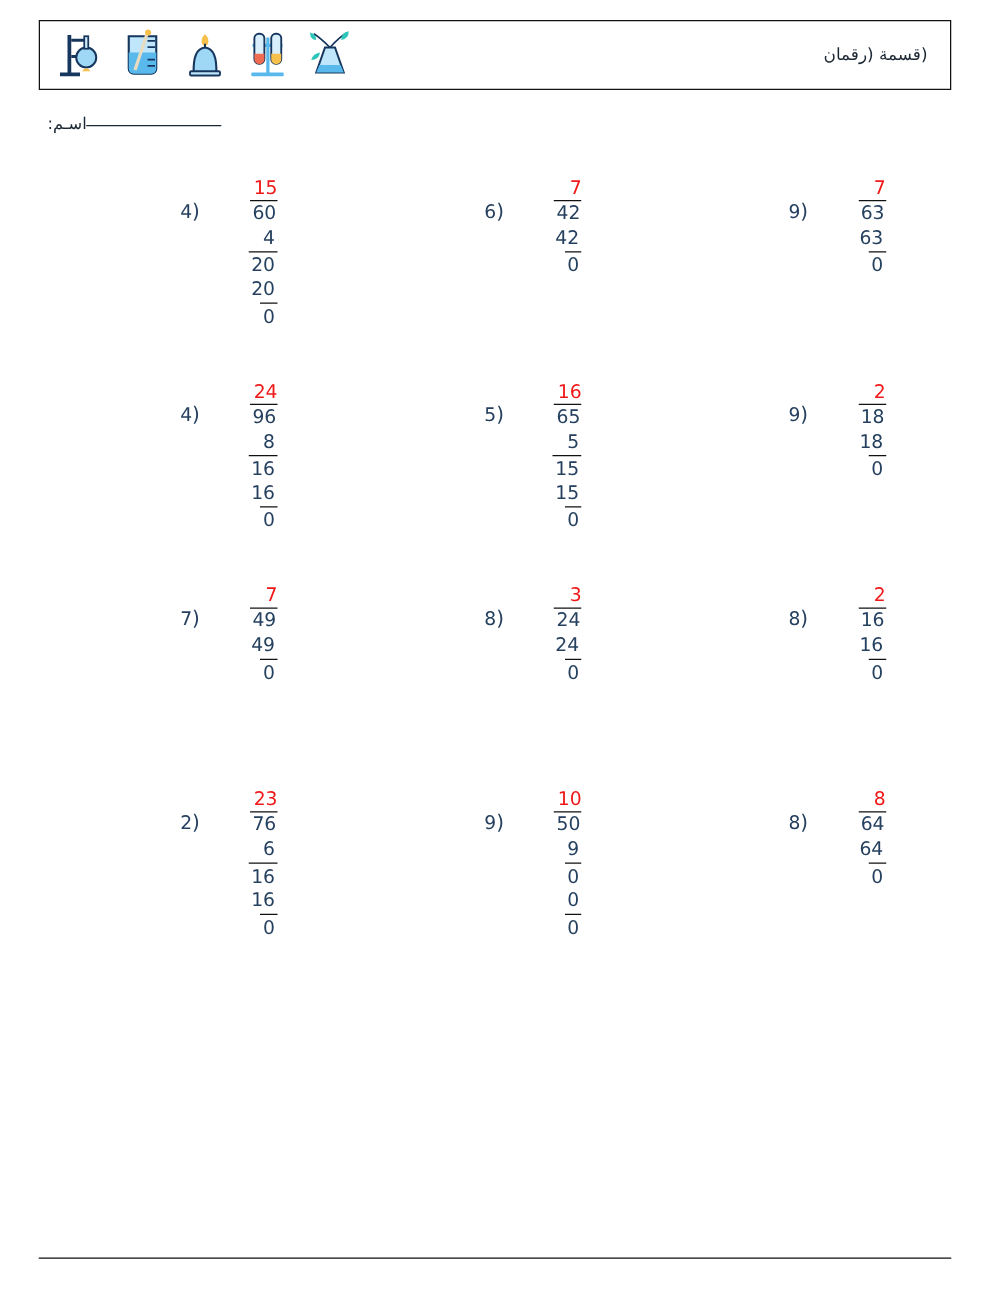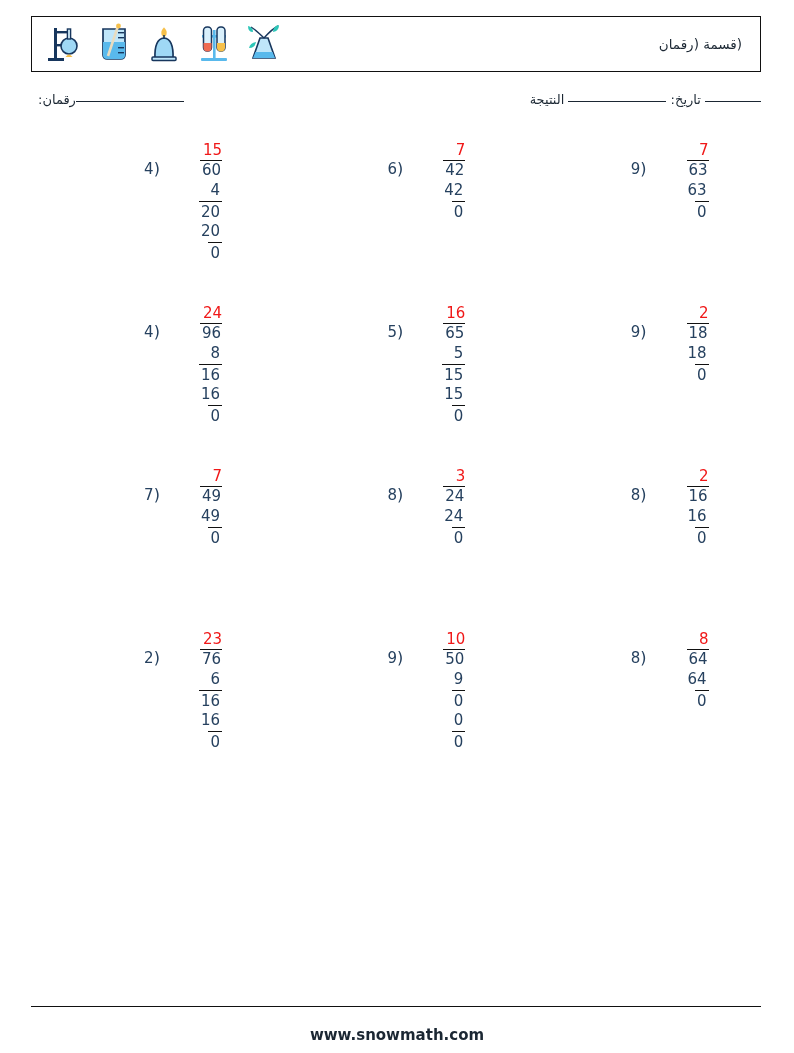--- a/index.html
+++ b/index.html
@@ -236,27 +236,21 @@
         <path d="M37 3 q-6 1 -6 7 q6 -1 6 -7 Z" fill="#2dc6b8"></path>
         <path d="M14 20 q-6 1 -7 6 q6 0 7 -6 Z" fill="#2dc6b8"></path>
       </svg>
 
     </div>
     <div class="header-title">(قسمة (رقمان</div>
   </div>
 
   <div class="meta-row">
     <div class="meta-name">
-      <span class="rule long"></span><span>رقمان:</span>
-    </div>
-    <div class="meta-right">
-      <span class="rule short"></span>
-      <span>تاريخ:</span>
-      <span class="rule mid"></span>
-      <span>النتيجة</span>
+      <span class="rule long"></span><span>اسـم:</span>
     </div>
   </div>
 
   <div class="grid" id="grid">
       <div class="row">
         <div class="cell">
           <div class="prob lines">
             <div class="quot">15</div>
             <div class="divrow">
               <span class="divisor">4</span>
@@ -412,15 +406,14 @@
               <span class="dividend">64</span>
             </div>
             <div class="step"><span class="num">64</span></div>
             <div class="step bar"><span class="num">0</span></div>
           </div>
         </div>
       </div>
     </div>
 
   <div class="footer-rule"></div>
-  <div class="footer-text">www.snowmath.com</div>
 
 </div>
 
 </body></html>

